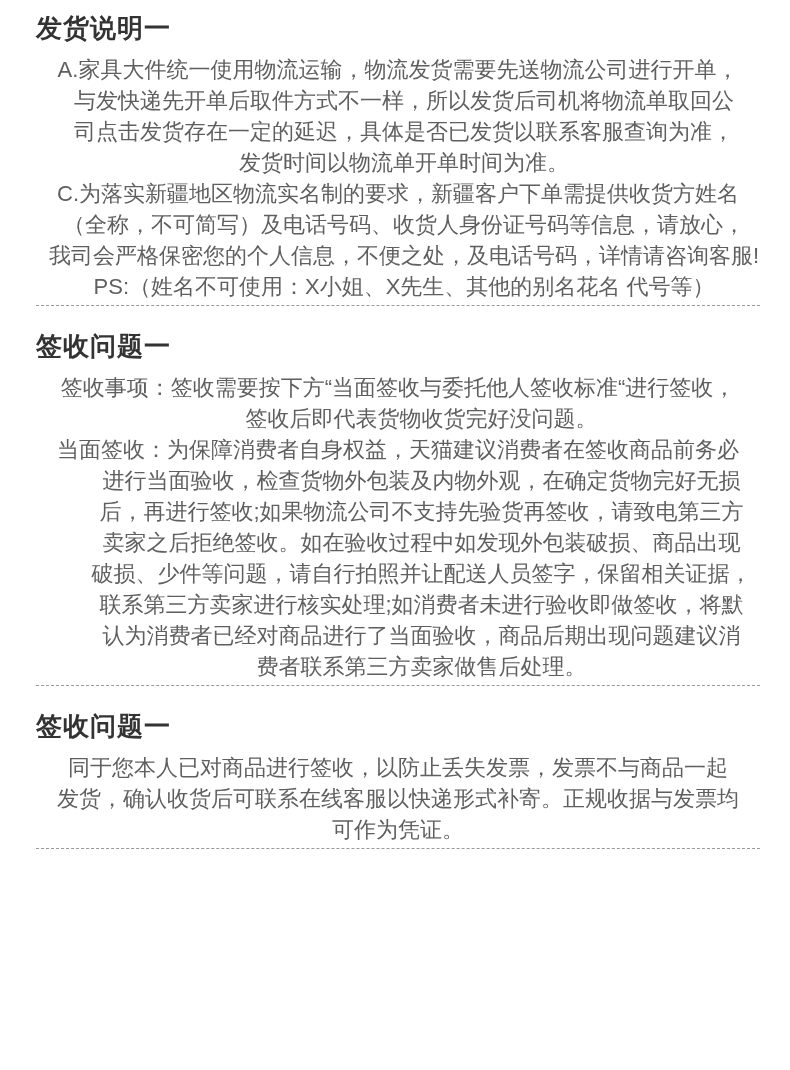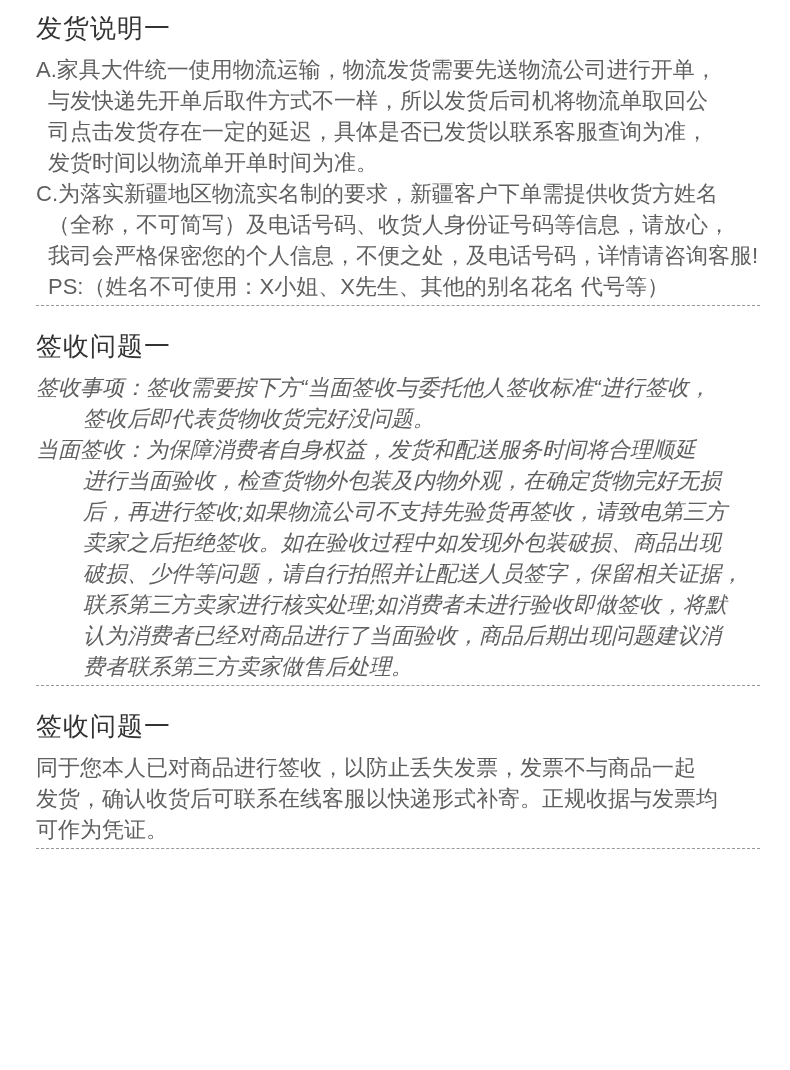--- a/index.html
+++ b/index.html
@@ -9,35 +9,36 @@
     background: #ffffff;
     box-sizing: border-box;
     padding: 12px 30px 0 36px;
     overflow: hidden;
     font-family: "Liberation Sans", "DejaVu Sans", sans-serif;
     color: #5f5f5f;
   }
   .sec-title {
     font-size: 26px;
     line-height: 32px;
-    font-weight: normal;
+    font-weight: bold;
     color: #333333;
     margin: 0 0 10px 0;
     letter-spacing: 1px;
   }
   .para {
     margin: 0;
     font-size: 22px;
     line-height: 31px;
     white-space: pre-line;
     color: #5f5f5f;
+    text-align: center;
   }
   
   .hang-sm { padding-left: 12px; text-indent: -12px; }
-  .hang-lg { padding-left: 47px; text-indent: -47px; font-style: italic; }
+  .hang-lg { padding-left: 47px; text-indent: -47px; }
   .divider {
     border: none;
     border-top: 1px dashed #999999;
     margin: 3px 0 24px 0;
   }
 </style>
 </head>
 <body>
 
 <div>
@@ -53,21 +54,21 @@
 我司会严格保密您的个人信息，不便之处，及电话号码，详情请咨询客服!
 PS:（姓名不可使用：X小姐、X先生、其他的别名花名 代号等）</p>
   </section>
 
   <hr class="divider">
 
   <section>
     <h2 class="sec-title">签收问题一</h2>
     <p class="para hang-lg">签收事项：签收需要按下方“当面签收与委托他人签收标准“进行签收，
 签收后即代表货物收货完好没问题。</p>
-    <p class="para hang-lg">当面签收：为保障消费者自身权益，发货和配送服务时间将合理顺延
+    <p class="para hang-lg">当面签收：为保障消费者自身权益，天猫建议消费者在签收商品前务必
 进行当面验收，检查货物外包装及内物外观，在确定货物完好无损
 后，再进行签收;如果物流公司不支持先验货再签收，请致电第三方
 卖家之后拒绝签收。如在验收过程中如发现外包装破损、商品出现
 破损、少件等问题，请自行拍照并让配送人员签字，保留相关证据，
 联系第三方卖家进行核实处理;如消费者未进行验收即做签收，将默
 认为消费者已经对商品进行了当面验收，商品后期出现问题建议消
 费者联系第三方卖家做售后处理。</p>
   </section>
 
   <hr class="divider">

